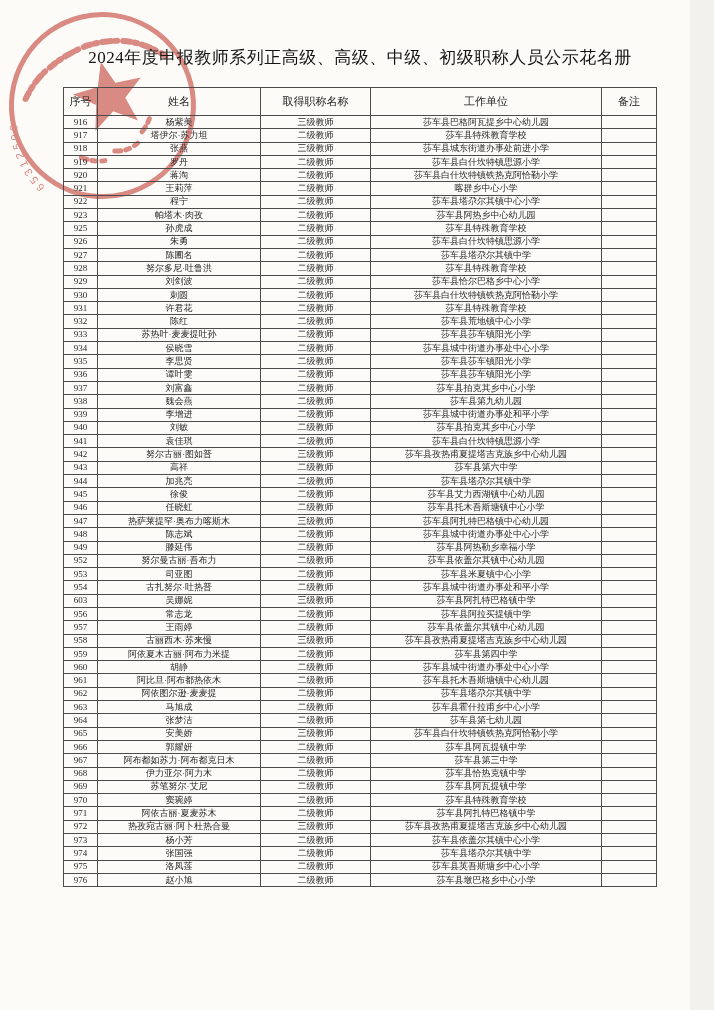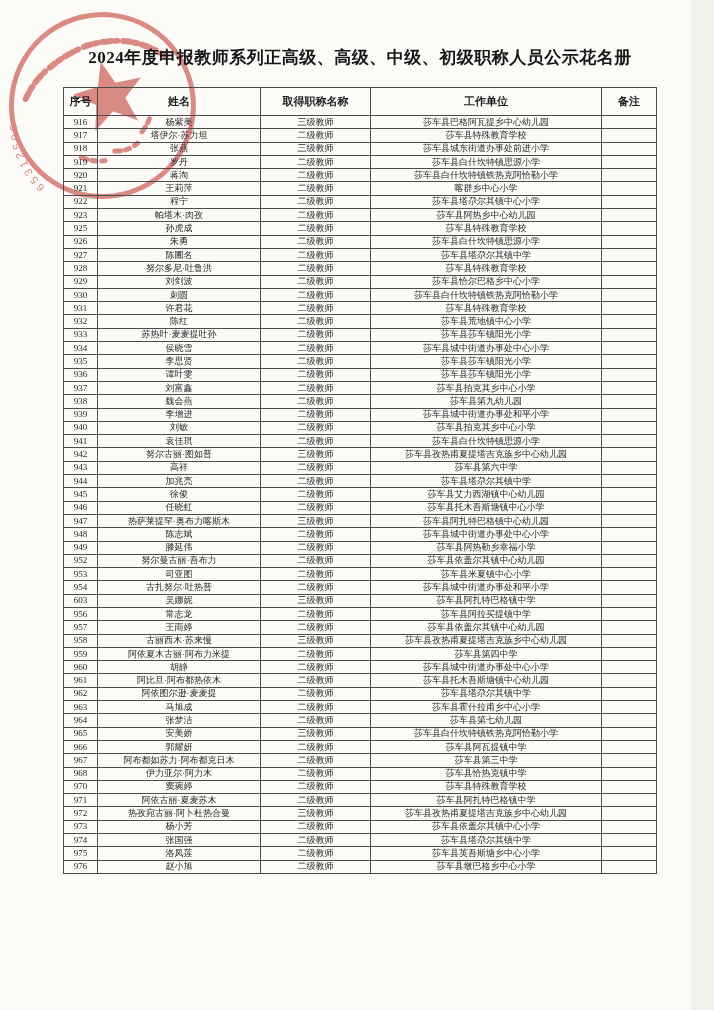--- a/index.html
+++ b/index.html
@@ -18,42 +18,42 @@
   }
   .page-edge{
     position:absolute;left:690px;top:0;
     width:24px;height:1010px;
     background:#f3f1ed;
   }
   .doc-title{
     position:absolute;
     left:64px;top:46px;width:592px;
     text-align:center;
-    font-size:17px;font-weight:bold;color:#141414;
+    font-size:17px;font-weight:normal;color:#141414;
     letter-spacing:0.5px;
     margin:0;
   }
   table.roster{
     position:absolute;left:63px;top:87px;
     width:593px;
     border-collapse:collapse;
     table-layout:fixed;
   }
   table.roster th, table.roster td{
     border:1px solid #4c4c4c;
     text-align:center;
     vertical-align:middle;
     overflow:hidden;
     white-space:nowrap;
     color:#262626;
   }
   table.roster th{
     height:25px;
     font-size:11px;
-    font-weight:bold;
+    font-weight:normal;
     color:#1c1c1c;
   }
   table.roster td{
     height:12.3px;
     font-size:9px;
     line-height:9px;
     padding:0 1px;
   }
   col.c-no{width:34px;}
   col.c-name{width:163px;}
@@ -455,20 +455,27 @@
           <td></td>
         </tr>
         <tr>
           <td>968</td>
           <td>伊力亚尔·阿力木</td>
           <td>二级教师</td>
           <td>莎车县恰热克镇中学</td>
           <td></td>
         </tr>
         <tr>
+          <td>969</td>
+          <td>苏笔努尔·艾尼</td>
+          <td>二级教师</td>
+          <td>莎车县阿瓦提镇中学</td>
+          <td></td>
+        </tr>
+        <tr>
           <td>970</td>
           <td>窦琬婷</td>
           <td>二级教师</td>
           <td>莎车县特殊教育学校</td>
           <td></td>
         </tr>
         <tr>
           <td>971</td>
           <td>阿依古丽·夏麦苏木</td>
           <td>二级教师</td>

